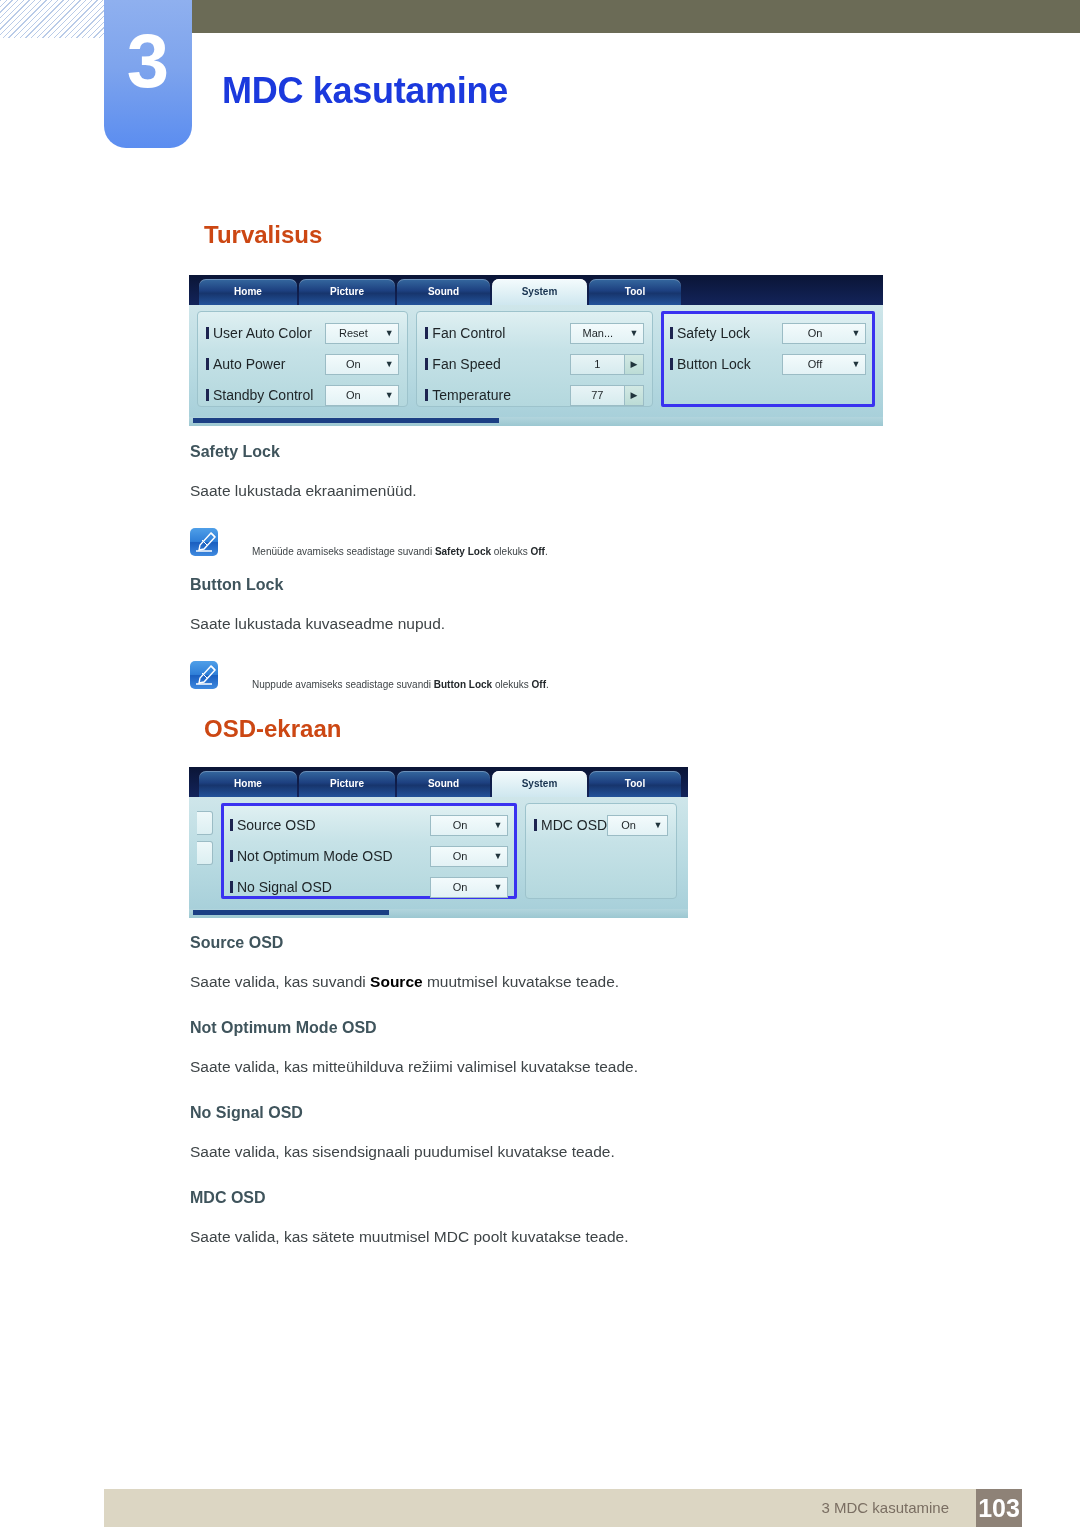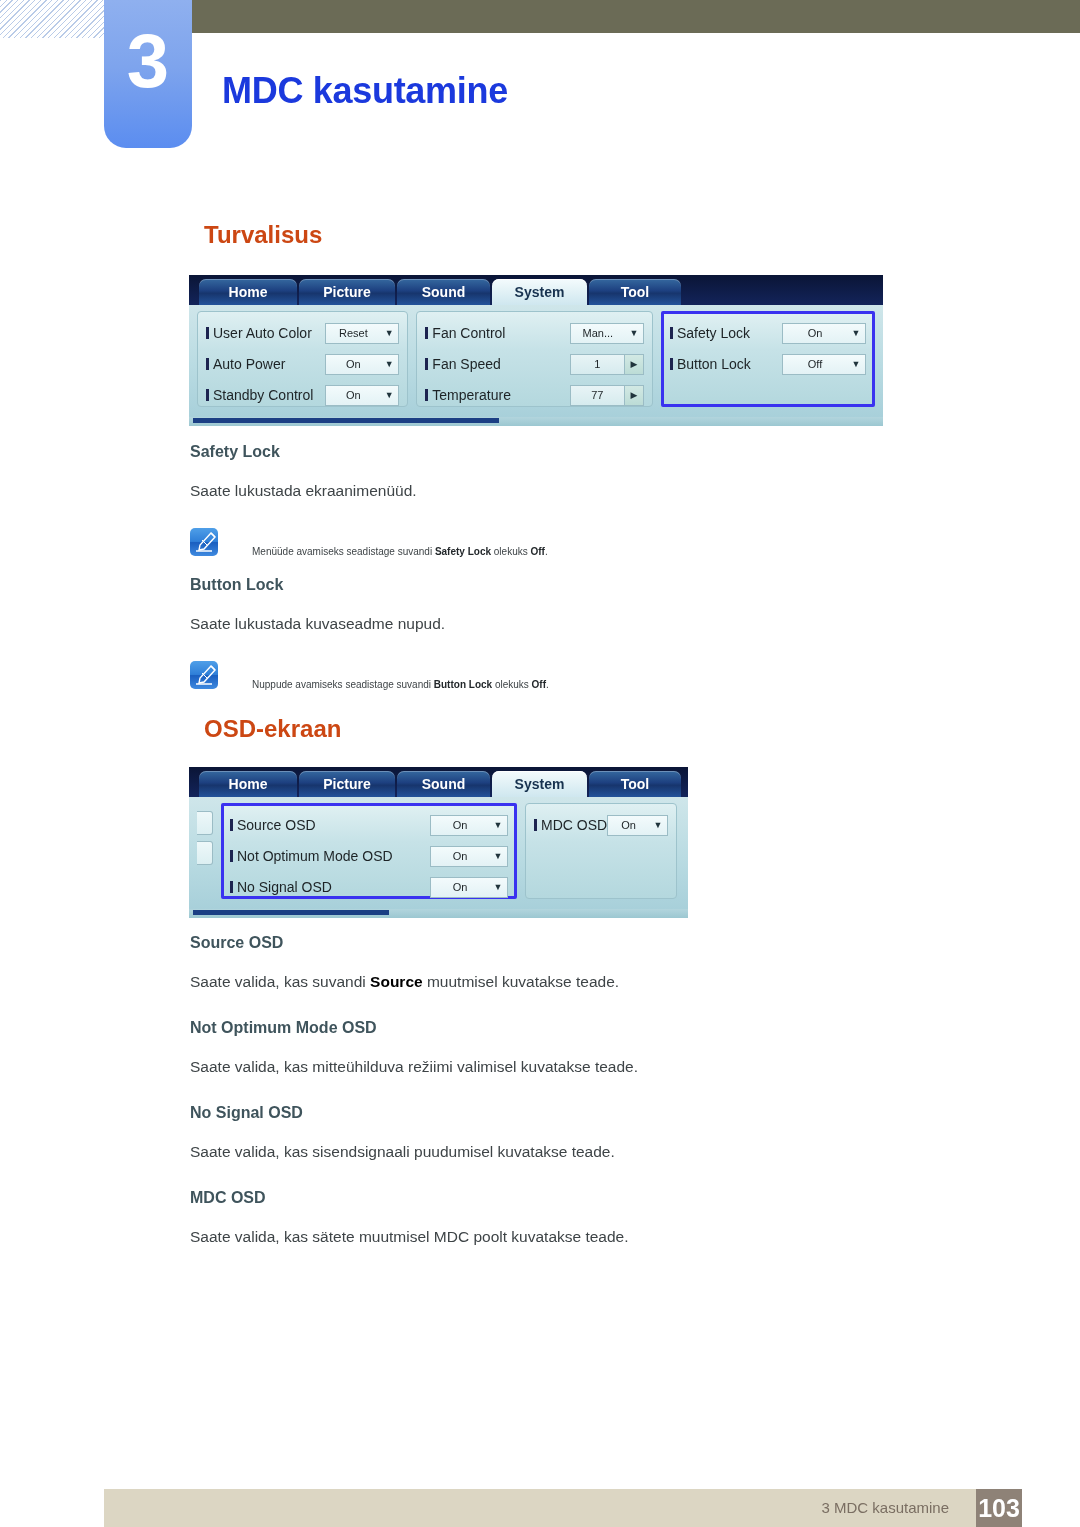--- a/index.html
+++ b/index.html
@@ -123,21 +123,21 @@
     align-items: flex-end;
     background: linear-gradient(to bottom, #0a1536 0%, #13245a 100%);
   }
   .mdc-tab {
     height: 26px;
     line-height: 26px;
     margin-right: 2px;
     border-top-left-radius: 7px;
     border-top-right-radius: 7px;
     text-align: center;
-    font-size: 14px;
+    font-size: 10px;
     font-weight: bold;
     color: #ffffff;
     background: linear-gradient(to bottom, #2f5fa8 0%, #1b3f84 48%, #14追2f6b 52%, #1d4a90 100%);
     background: linear-gradient(to bottom, #35689f 0%, #1d4080 45%, #17356d 55%, #23539b 100%);
     box-shadow: inset 0 1px 0 rgba(255,255,255,0.28);
   }
   .mdc-tab.active {
     color: #17324f;
     background: linear-gradient(to bottom, #f4fbfd 0%, #dff0f5 55%, #cfe7ef 100%);
     box-shadow: inset 0 1px 0 #ffffff;

